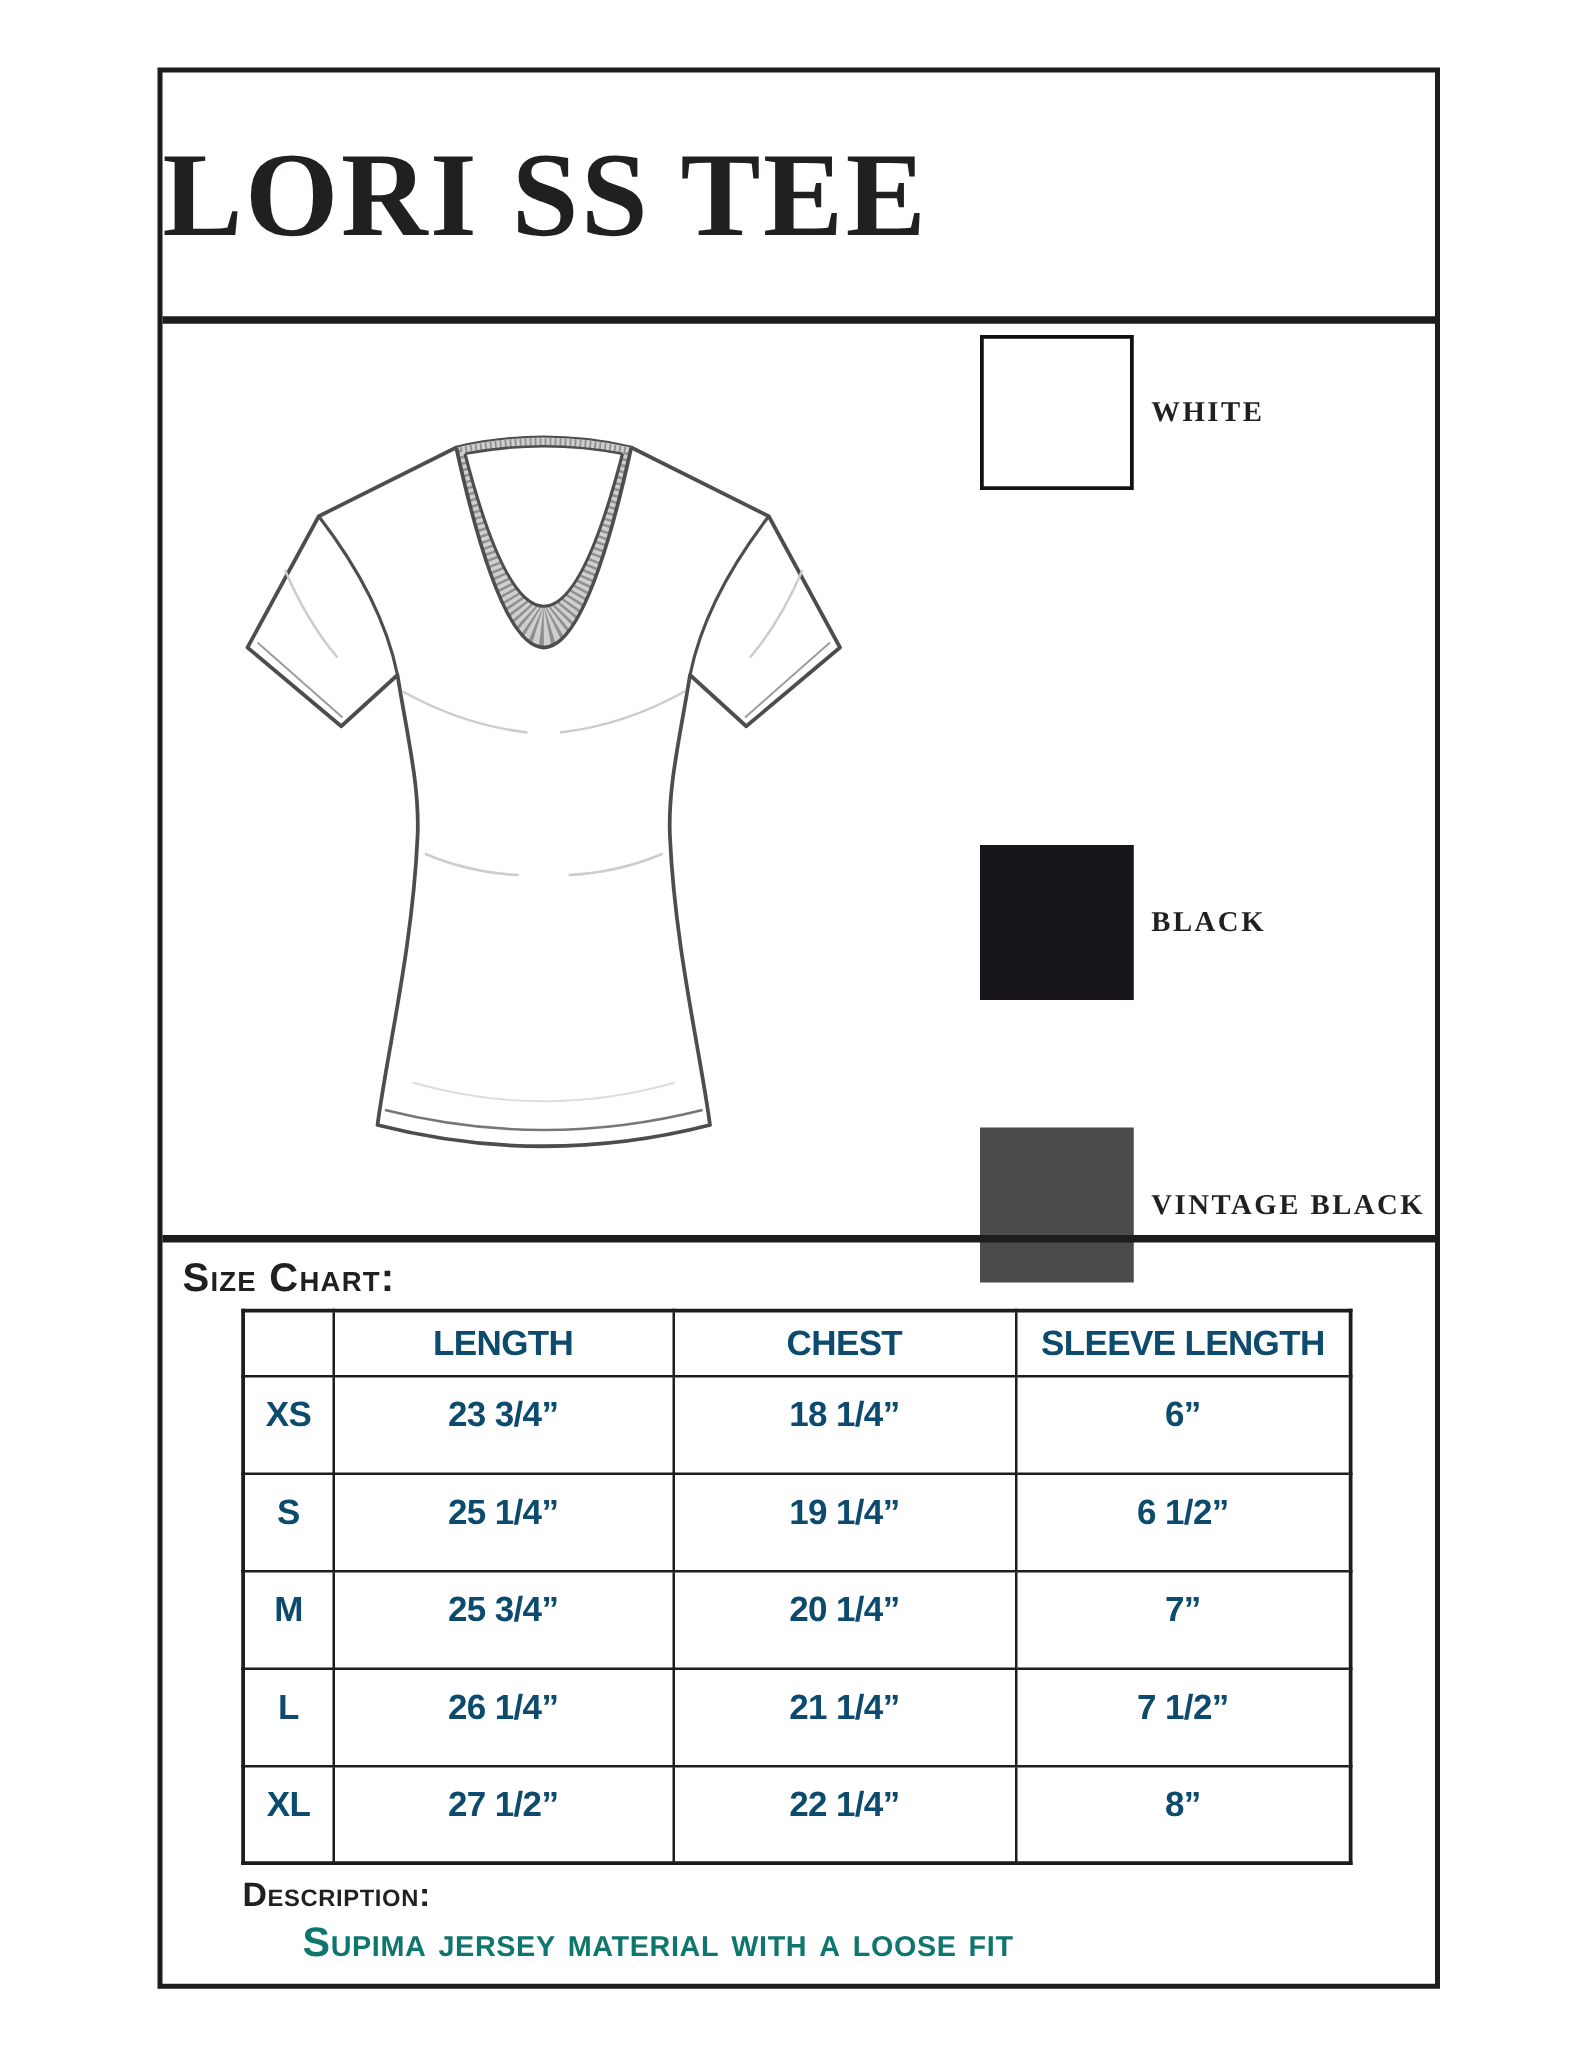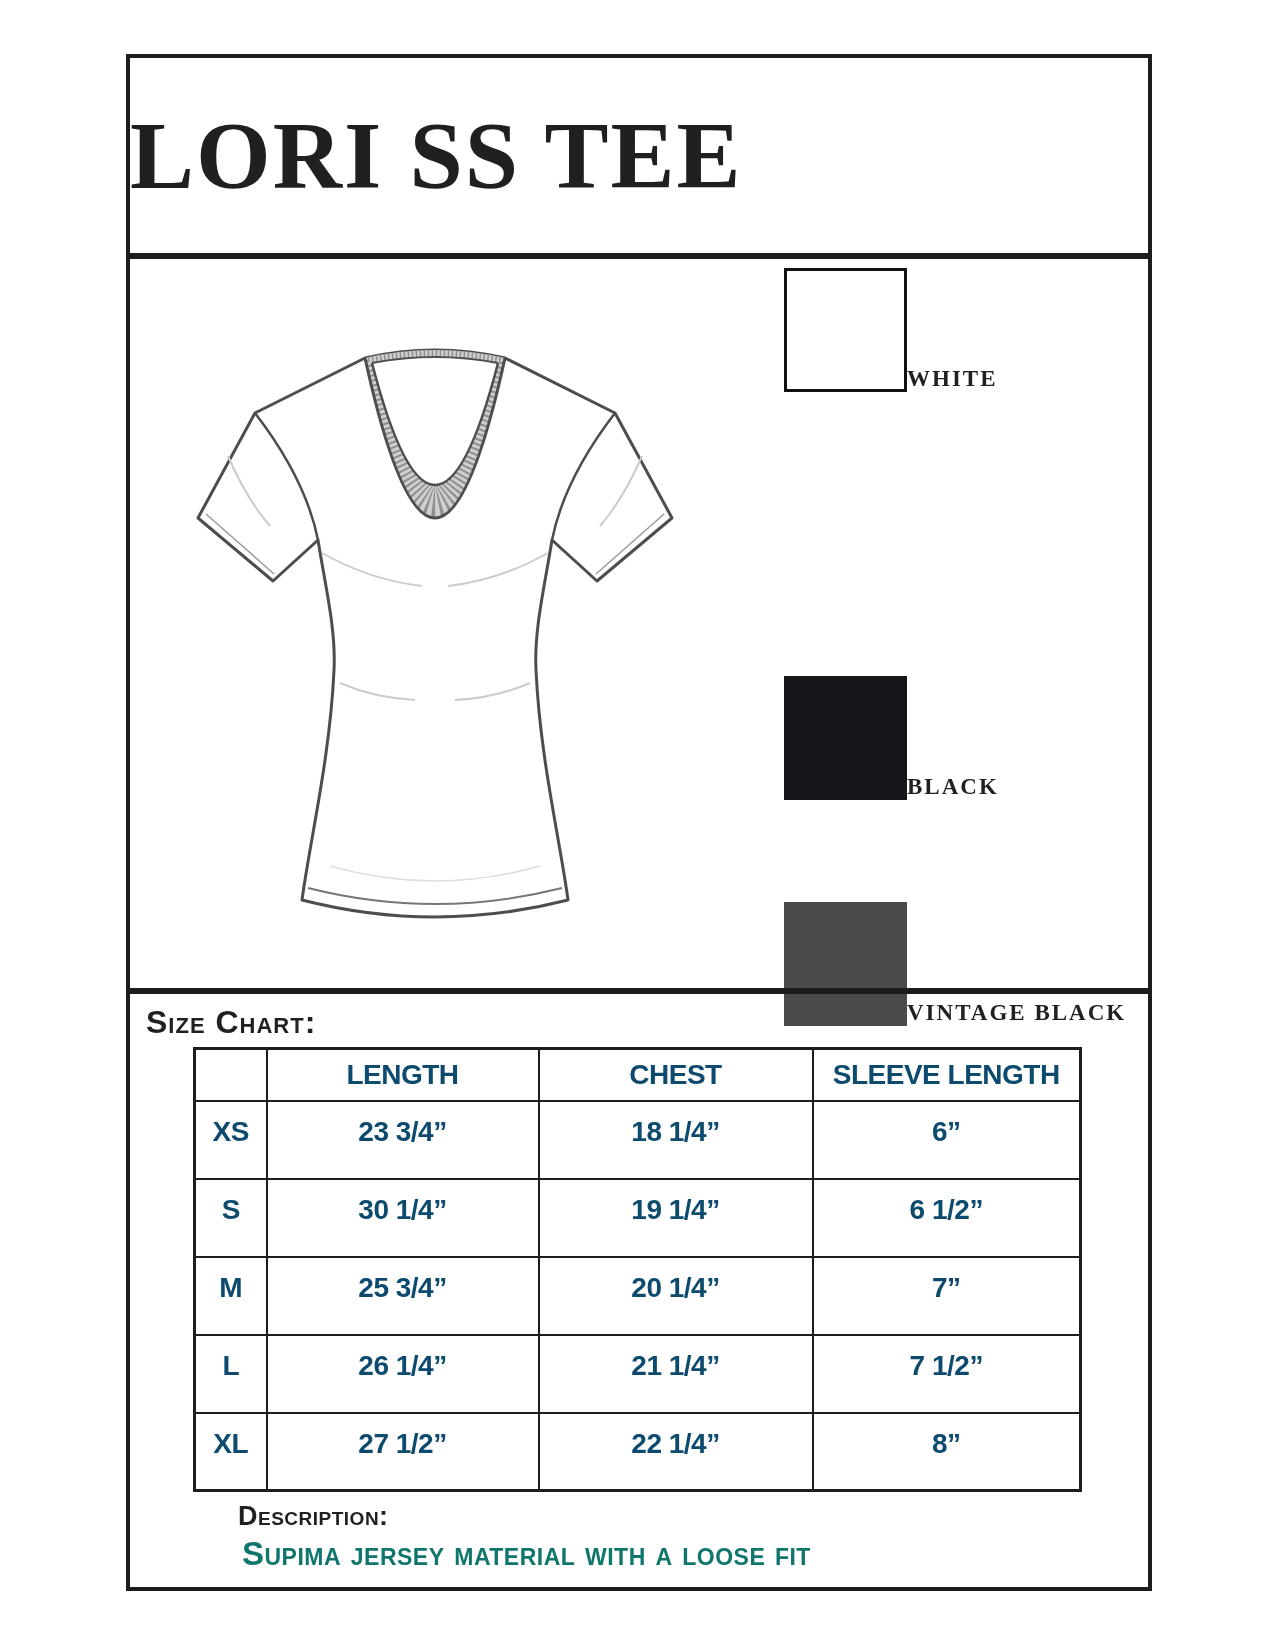--- a/index.html
+++ b/index.html
@@ -25,21 +25,21 @@
     display:flex;align-items:center;justify-content:flex-start;
   }
   .product-title{
     font-size:96px;font-weight:bold;letter-spacing:2px;
     font-family:"Liberation Serif","DejaVu Serif",serif;
     color:#221f1f;white-space:nowrap;
   }
   .tee-sketch{position:absolute;left:40px;top:280px;}
   .swatch-row{
     position:absolute;left:654px;height:124px;width:360px;
-    display:flex;align-items:flex-end;gap:0;
+    display:flex;align-items:center;gap:14px;
   }
   .swatch{width:123px;height:124px;flex:0 0 auto;box-sizing:border-box;}
   .swatch.bordered{border:3px solid #111111;}
   .swatch-label{
     font-size:23px;font-weight:bold;letter-spacing:2px;
     font-family:"Liberation Serif","DejaVu Serif",serif;
     color:#221f1f;white-space:nowrap;
   }
   .sc-heading{
     position:absolute;left:16px;top:946px;
@@ -59,21 +59,20 @@
   }
   table.size-chart{border:3px solid #1d1d1d;}
   table.size-chart thead tr{height:52px;}
   table.size-chart tbody tr{height:78px;margin-left:48px;}
   table.size-chart tbody td{padding-bottom:16px;vertical-align:middle;}
   .desc-heading{
     position:absolute;left:64px;top:1443px;
     font-size:27px;font-weight:bold;font-variant:small-caps;
     letter-spacing:0.5px;color:#221f1f;
     font-family:"Liberation Sans",sans-serif;
-    margin-left:44px;
   }
   .desc-text{
     position:absolute;left:112px;top:1477px;
     font-size:33px;font-weight:bold;font-variant:small-caps;
     letter-spacing:0.5px;color:#0f766e;
     font-family:"Liberation Sans",sans-serif;
   }
 </style>
 </head>
 <body>
@@ -172,21 +171,21 @@
       </thead>
       <tbody>
         <tr>
           <td>XS</td>
           <td>23 3/4”</td>
           <td>18 1/4”</td>
           <td>6”</td>
         </tr>
         <tr>
           <td>S</td>
-          <td>30 1/4”</td>
+          <td>25 1/4”</td>
           <td>19 1/4”</td>
           <td>6 1/2”</td>
         </tr>
         <tr>
           <td>M</td>
           <td>25 3/4”</td>
           <td>20 1/4”</td>
           <td>7”</td>
         </tr>
         <tr>

